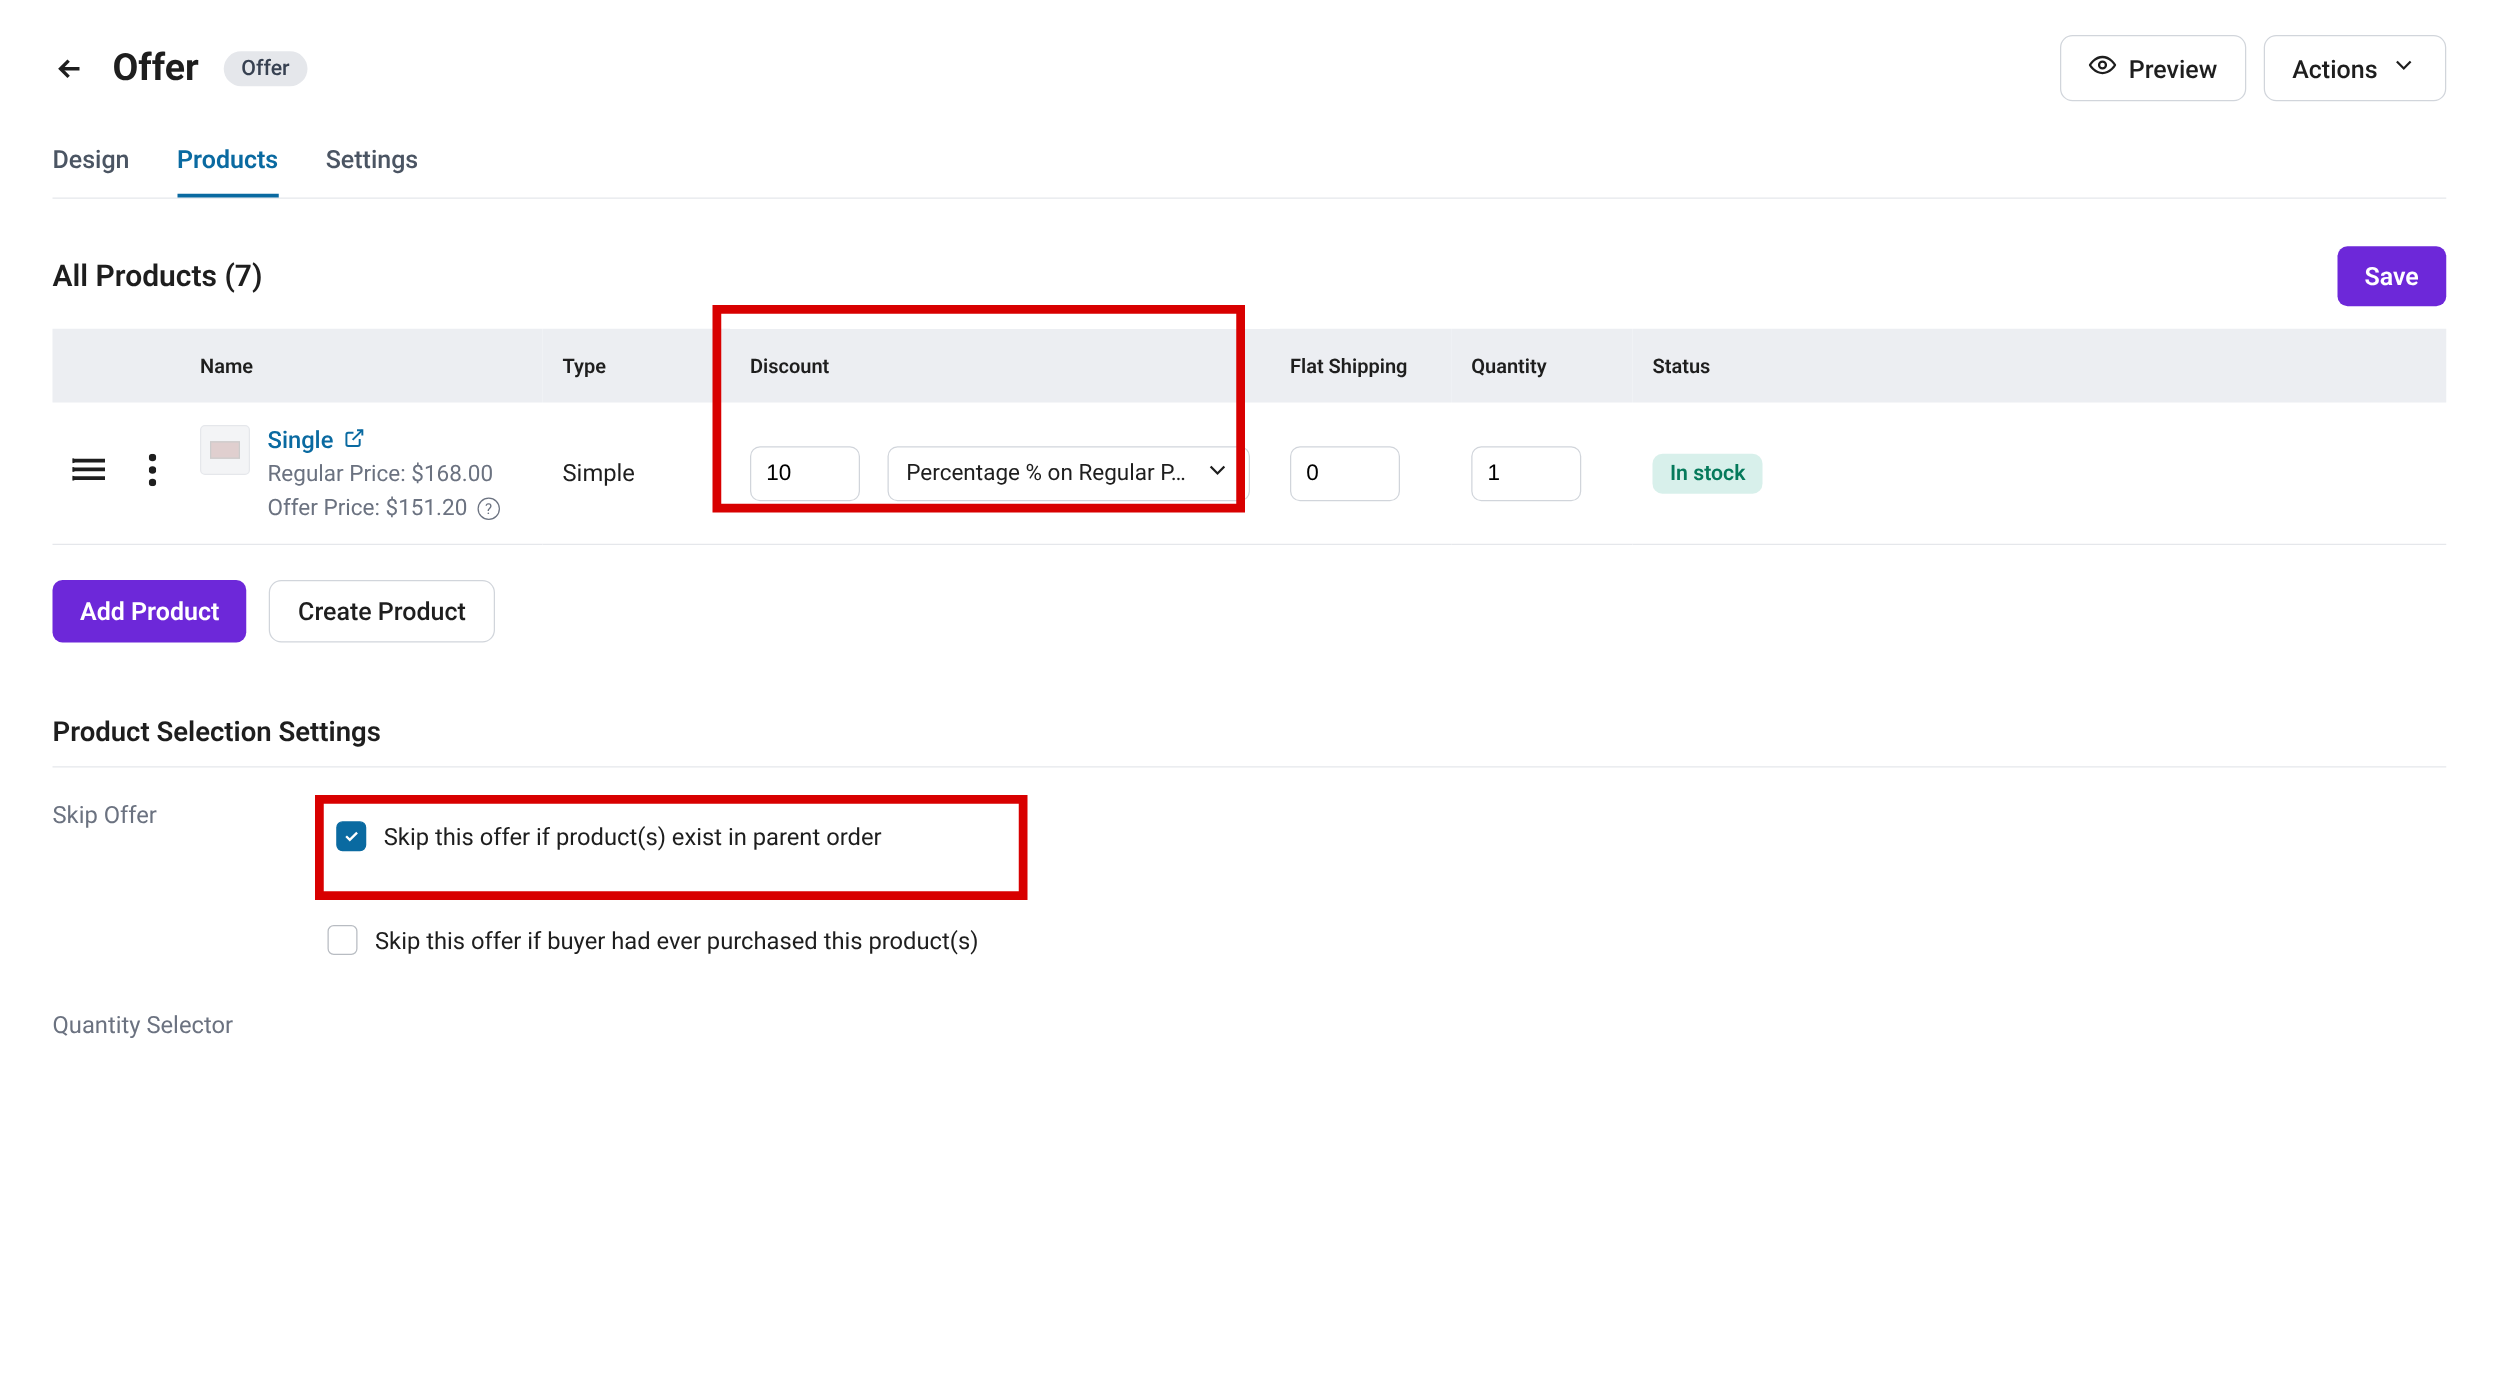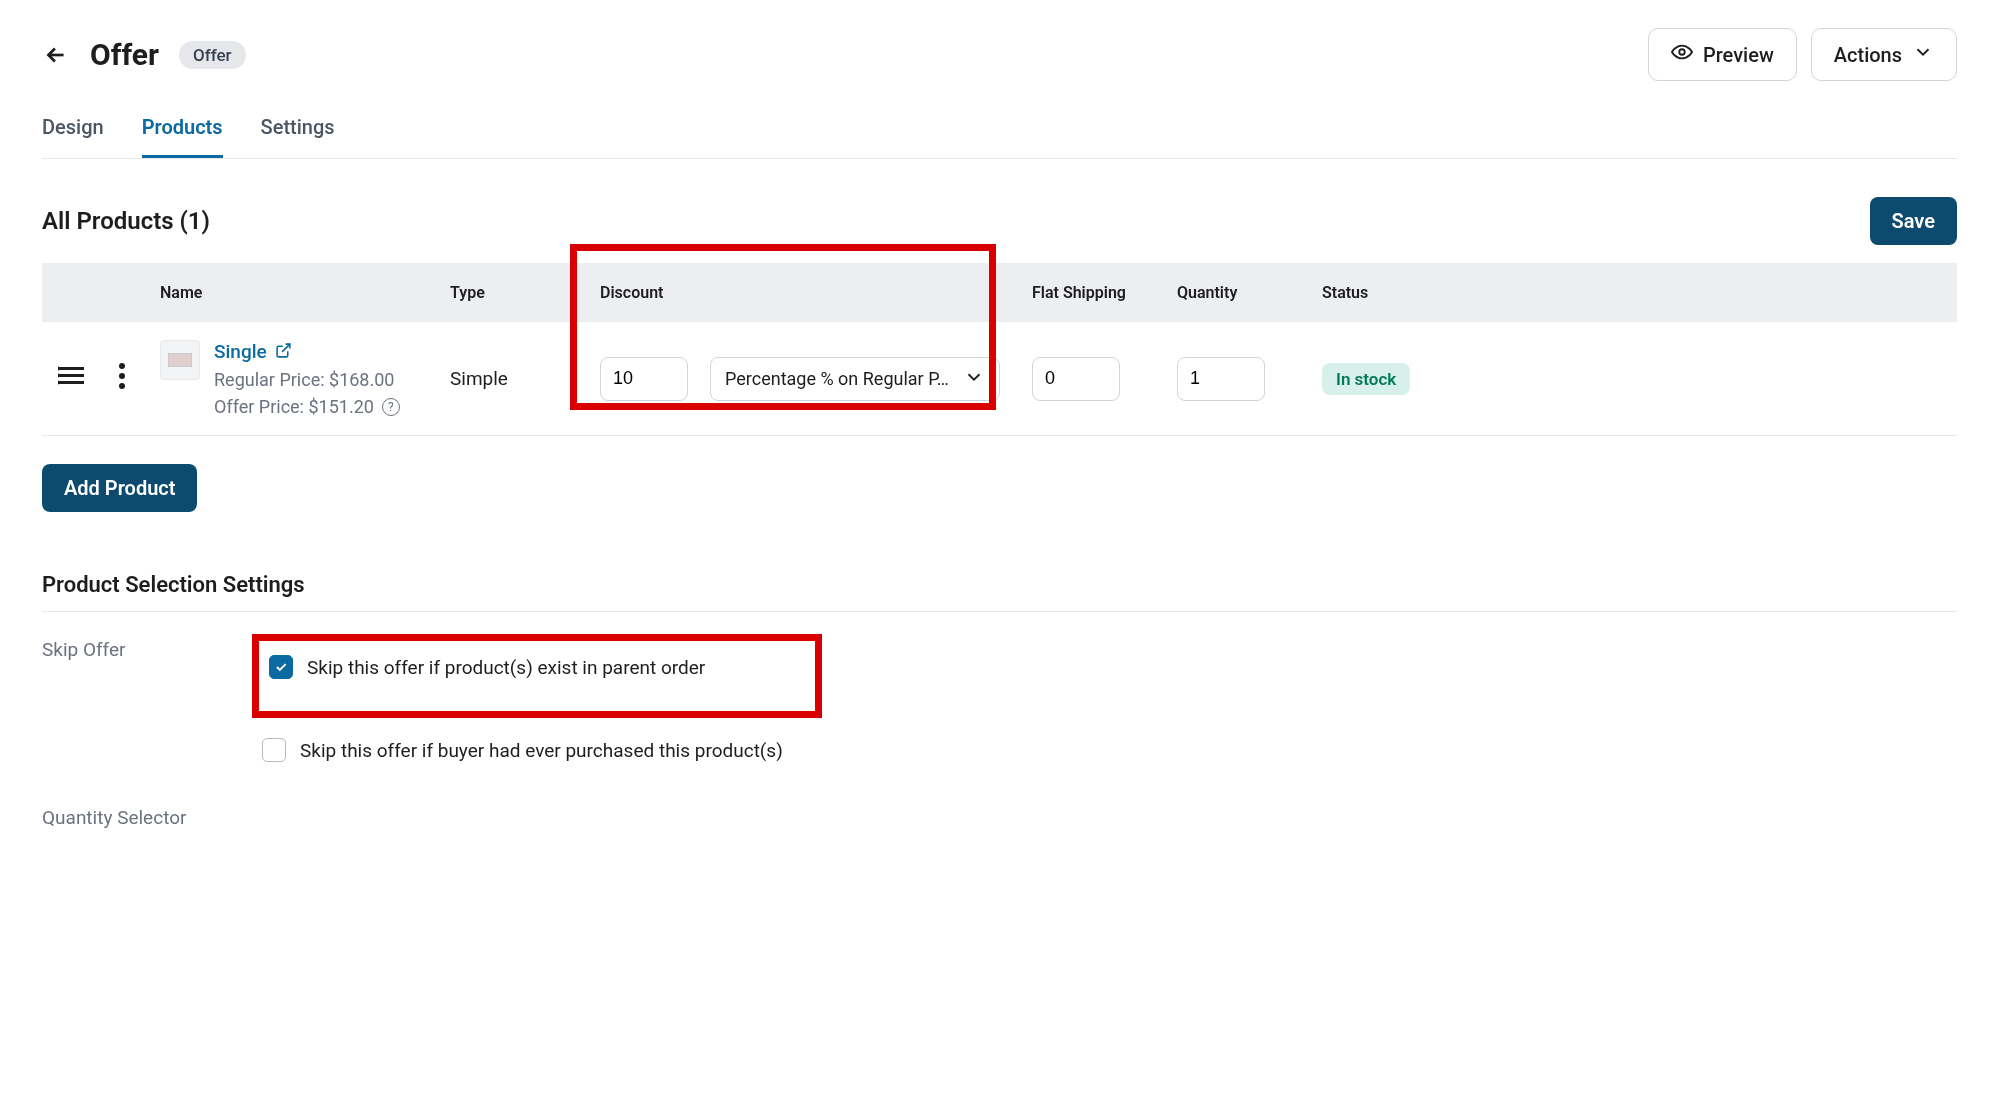--- a/index.html
+++ b/index.html
@@ -7,21 +7,21 @@
   .page { padding: 28px 42px 50px 42px; max-width:1999px; margin:0 auto; }
   .header-row { display:flex; align-items:center; justify-content:space-between; }
   .header-left { display:flex; align-items:center; gap:20px; }
   .back-arrow { width:28px; height:28px; display:flex; align-items:center; justify-content:center; cursor:pointer; }
   .back-arrow svg { width:26px; height:26px; stroke:#1e1e1e; stroke-width:2.5; fill:none; }
   .page-title { font-size:30px; font-weight:700; }
   .badge-offer { background:#e5e7eb; color:#374151; font-size:17px; font-weight:500; padding:4px 14px; border-radius:14px; }
   .header-right { display:flex; gap:14px; }
   .btn { display:inline-flex; align-items:center; gap:10px; border-radius:10px; font-size:20px; font-weight:500; cursor:pointer; padding:12px 22px; }
   .btn-outline { background:#fff; border:1.5px solid #d1d5db; color:#1e1e1e; }
-  .btn-primary-dark { background:#0c4a6e; color:#fff; border:none; font-weight:600; border-radius:8px; padding:12px 22px; font-size:20px; }
+  .btn-primary-dark { background:#6d28d9; color:#fff; border:none; font-weight:600; border-radius:8px; padding:12px 22px; font-size:20px; }
   .eye-icon svg, .chevron-icon svg { width:22px; height:22px; stroke:#1e1e1e; stroke-width:2; fill:none; }
   .tabs { display:flex; gap:38px; border-bottom:1px solid #e5e7eb; margin-top:34px; }
   .tab { padding:0 0 16px 0; font-size:20px; font-weight:500; color:#4b5563; cursor:pointer; border-bottom:3px solid transparent; }
   .tab.active { color:#0a6aa1; border-bottom:3px solid #0a6aa1; font-weight:600; }
   .section-row { display:flex; justify-content:space-between; align-items:center; margin-top:38px; }
   .section-title { font-size:24px; font-weight:600; }
   .table-wrap { margin-top:18px; }
   table { width:100%; border-collapse:collapse; }
   thead { background:#eceef2; }
   th { text-align:left; padding:20px 16px; font-size:16px; font-weight:600; color:#1e1e1e; }
@@ -92,21 +92,21 @@
     </div>
   </div>
 
   <div class="tabs">
     <div class="tab">Design</div>
     <div class="tab active">Products</div>
     <div class="tab">Settings</div>
   </div>
 
   <div class="section-row">
-    <div class="section-title">All Products (1)</div>
+    <div class="section-title">All Products (7)</div>
     <div class="btn btn-primary-dark">Save</div>
   </div>
 
   <div class="table-wrap">
     <table>
       <thead>
         <tr>
           <th class="first"></th>
           <th class="menu-col"></th>
           <th style="width:290px">Name</th>
@@ -191,20 +191,21 @@
           <td>
             <span class="status-pill">In stock</span>
           </td>
         </tr>
       </tbody>
     </table>
   </div>
 
   <div class="below-table">
     <div class="btn btn-primary-dark">Add Product</div>
+    <div class="btn btn-outline">Create Product</div>
   </div>
 
   <div class="settings-title">Product Selection Settings</div>
 
   <div class="setting-row">
     <div class="setting-label">Skip Offer</div>
     <div class="setting-content">
       <div class="annot annot-skip">
         <div class="check-line" style="padding:0">
           <span class="cbox checked">

